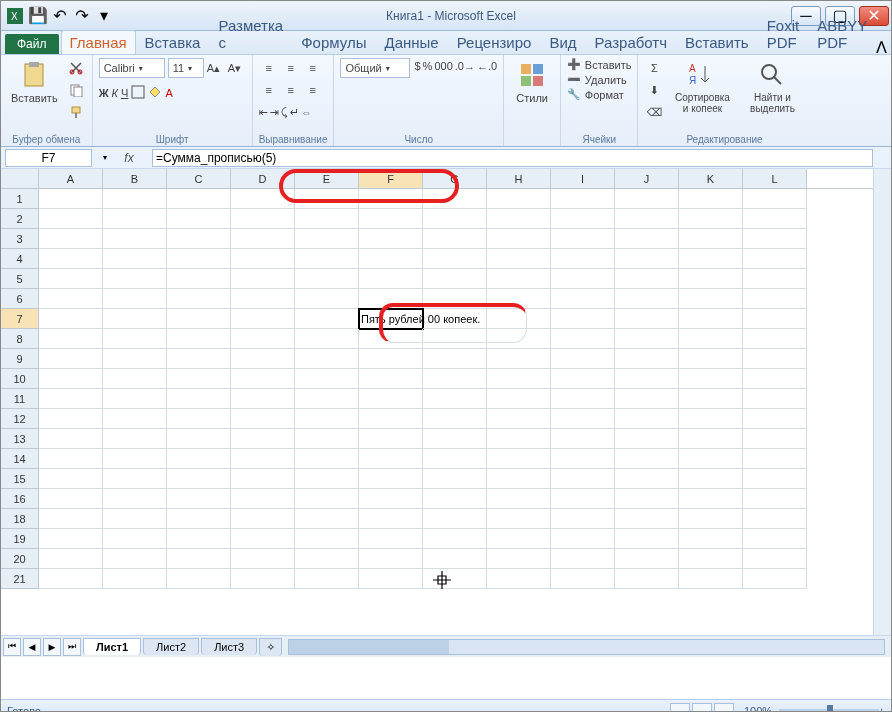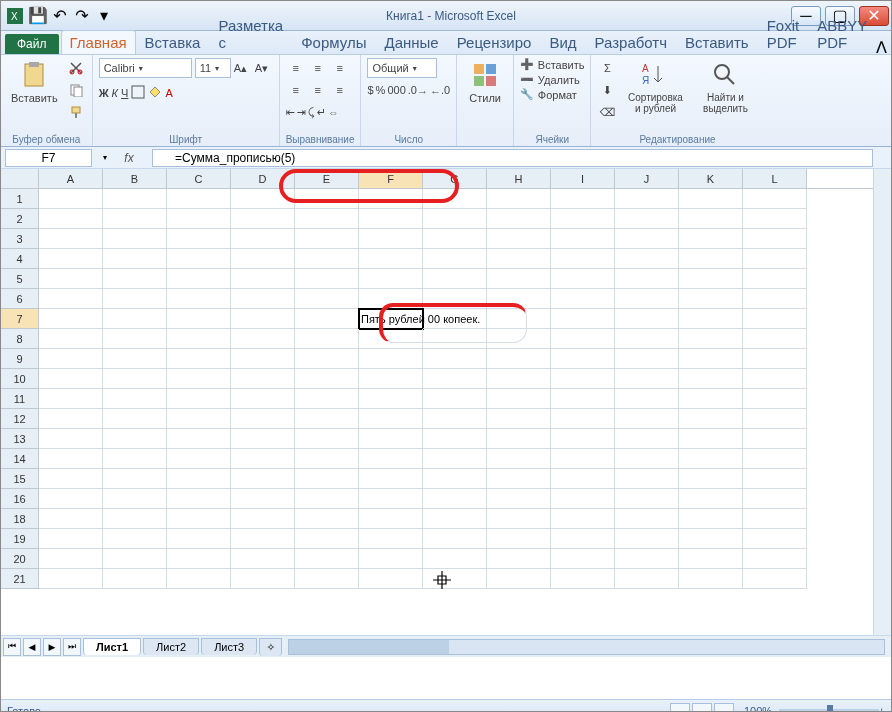--- a/index.html
+++ b/index.html
@@ -39,21 +39,21 @@
   .small-grid .sbtn, .vstack .sbtn { width: 20px; height: 20px; display: flex; align-items: center; justify-content: center; cursor: pointer; }
   .vstack { display: flex; flex-direction: column; gap: 2px; }
   .font-row { display: flex; gap: 3px; align-items: center; margin-bottom: 3px; }
   .combo { border: 1px solid #a8c0dc; background: #fff; height: 20px; display: flex; align-items: center; padding: 0 4px; font-size: 11px; cursor: pointer; }
   .combo .arrow { margin-left: 4px; font-size: 8px; }
 
   
   .namebar { height: 22px; display: flex; align-items: center; background: #e9f1fb; border-bottom: 1px solid #c7d8ec; font-size: 12px; }
   .name-box { width: 87px; border: 1px solid #a8c0dc; background: #fff; height: 18px; margin-left: 4px; display: flex; align-items: center; padding: 0 4px; justify-content: center; }
   .namebar .fx-btn { width: 24px; text-align: center; font-style: italic; cursor: pointer; color: #555; }
-  .formula-box { flex: 1; border: 1px solid #a8c0dc; background: #fff; height: 18px; display: flex; align-items: center; padding: 0 22px; margin-right: 18px; position: relative; }
+  .formula-box { flex: 1; border: 1px solid #a8c0dc; background: #fff; height: 18px; display: flex; align-items: center; padding: 0 3px; margin-right: 18px; position: relative; }
 
   
   .annot { position: absolute; border: 4px solid #e62020; border-radius: 18px; pointer-events: none; z-index: 50; }
   .annot.formula { top: 168px; left: 278px; width: 180px; height: 34px; }
   .annot.cell { top: 302px; left: 378px; width: 148px; height: 40px; border-radius: 14px; }
 
   
   .grid-wrap { position: relative; height: 466px; overflow: hidden; background: #fff; }
   .col-headers { display: flex; height: 20px; border-bottom: 1px solid #c0c8d0; }
   .corner { width: 38px; background: #e6eef6; border-right: 1px solid #c0c8d0; }
@@ -168,21 +168,21 @@
             </svg>
           </div>
       </div>
     </div>
     <div class="label">Буфер обмена</div>
   </div>
 
   <div class="rgroup">
     <div class="content" style="flex-direction:column;">
       <div class="font-row">
-        <div class="combo" style="width:93px;align-items:center;">
+        <div class="combo" style="width:66px;align-items:center;">
             <span>Calibri</span>
             <span class="arrow">▾</span>
           </div>
         <div class="combo" style="width:36px;">
             <span>11</span>
             <span class="arrow">▾</span>
           </div>
         <div class="sbtn" style="width:18px;">A▴</div>
         <div class="sbtn" style="width:18px;">A▾</div>
       </div>
@@ -217,21 +217,21 @@
         <div class="sbtn">⇥</div>
         <div class="sbtn">⤹</div>
         <div class="sbtn">↵</div>
         <div class="sbtn">⇔</div>
       </div>
     </div>
     <div class="label">Выравнивание</div>
   </div>
 
   <div class="rgroup">
-    <div class="content" style="flex-direction:column;">
+    <div class="content" style="">
       <div class="combo" style="width:70px;">
           <span>Общий</span>
           <span class="arrow">▾</span>
         </div>
       <div style="display:flex; gap:2px; margin-top:2px;">
         <div class="sbtn">$</div>
         <div class="sbtn">%</div>
         <div class="sbtn">000</div>
         <div class="sbtn">.0→</div>
         <div class="sbtn">←.0</div>
@@ -279,21 +279,21 @@
         <div class="sbtn">Σ</div>
         <div class="sbtn">⬇</div>
         <div class="sbtn">⌫</div>
       </div>
       <div class="big-btn">
         <div class="icon"><svg width="28" height="28">
               <text x="2" y="12" font-size="10" fill="#c33">А</text>
               <text x="2" y="24" font-size="10" fill="#36c">Я</text>
               <path d="M18 6 L18 22 M14 18 L18 22 L22 18" stroke="#555" fill="none"></path>
             </svg></div>
-        <span style="font-size:10px; text-align:center; max-width:60px;">Сортировка и рублей</span>
+        <span style="font-size:10px; text-align:center; max-width:60px;">Сортировка и копеек</span>
       </div>
       <div class="big-btn">
         <div class="icon"><svg width="28" height="28">
               <circle cx="12" cy="12" r="7" fill="none" stroke="#555" stroke-width="2"></circle>
               <line x1="17" y1="17" x2="24" y2="24" stroke="#555" stroke-width="2"></line>
             </svg></div>
         <span style="font-size:10px; text-align:center; max-width:56px;">Найти и выделить</span>
       </div>
     </div>
     <div class="label">Редактирование</div>

